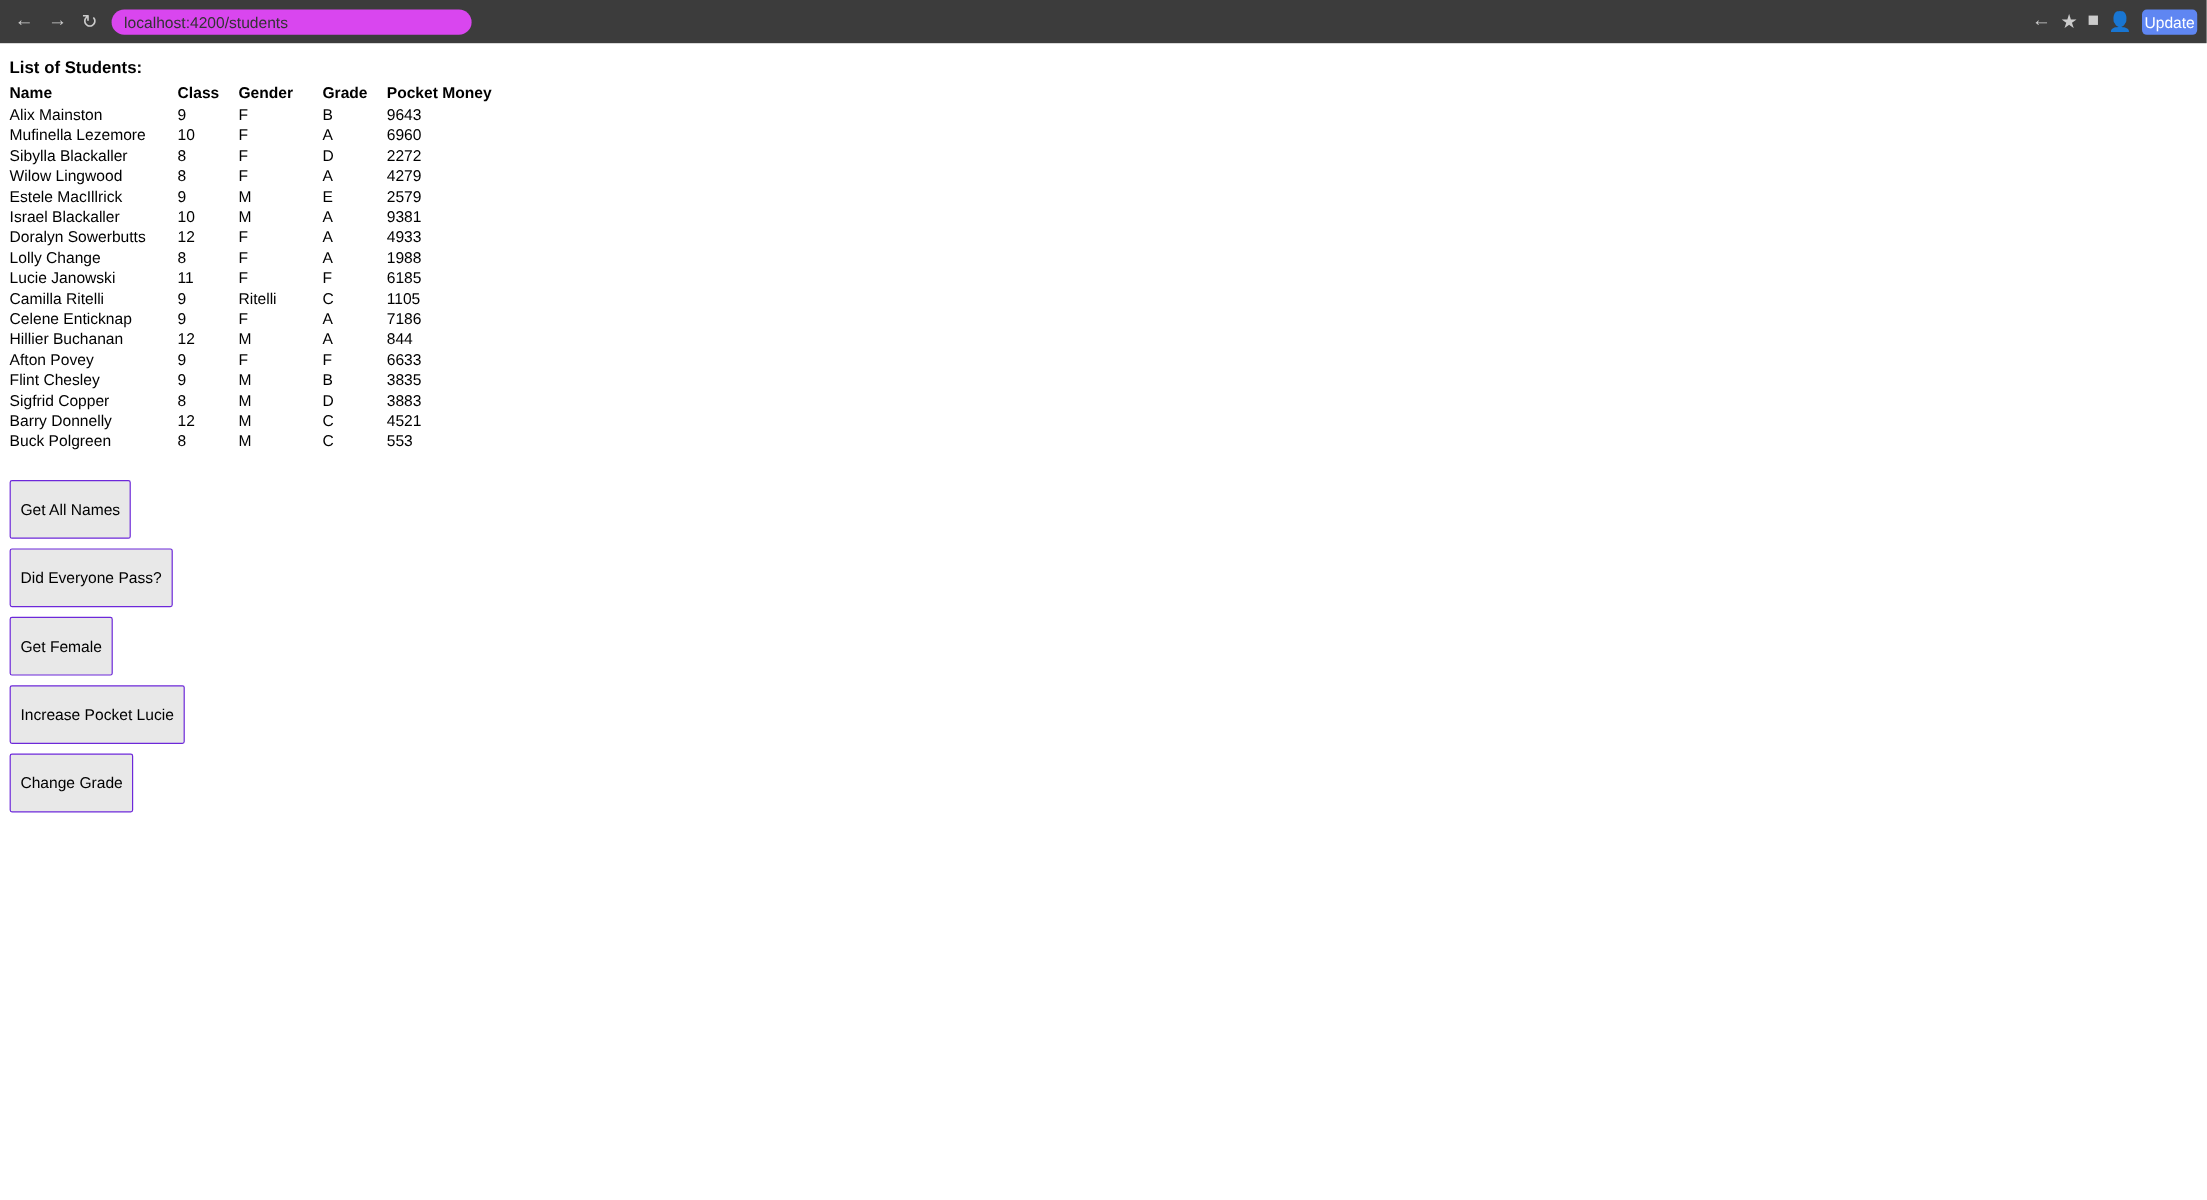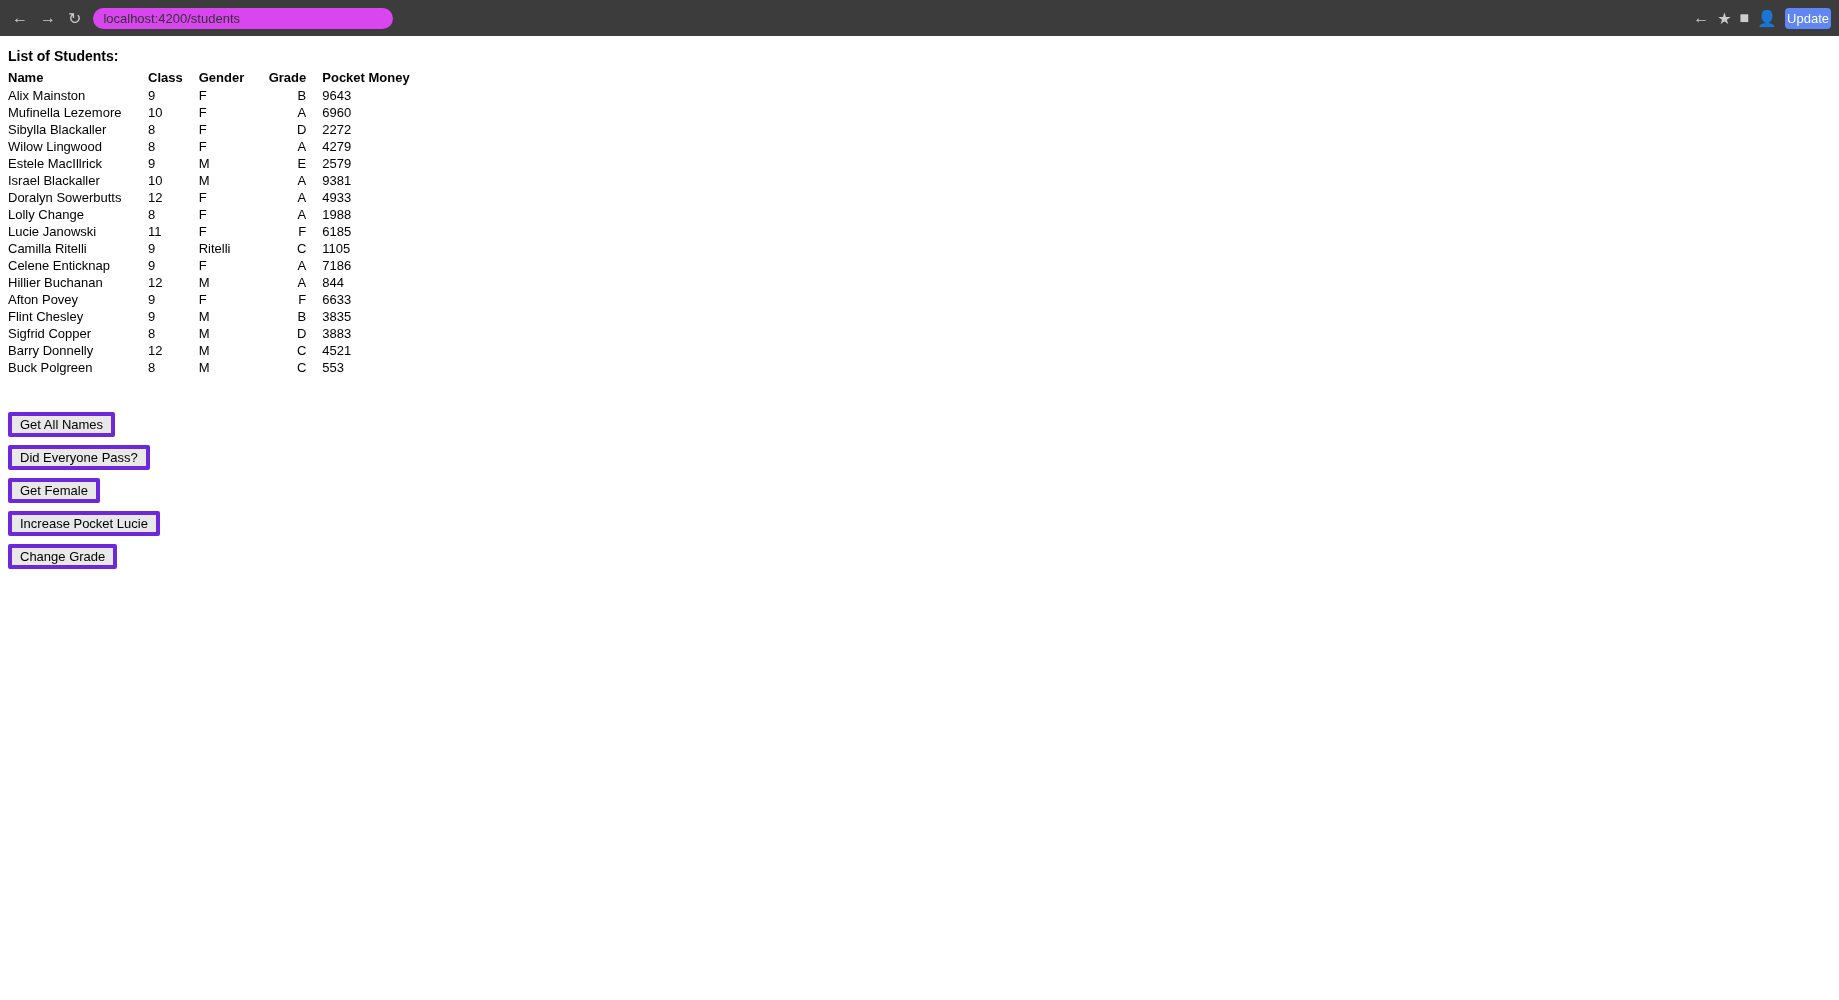--- a/index.html
+++ b/index.html
@@ -76,53 +76,53 @@
     }
 
     .page-title {
       font-size: 14px;
       font-weight: bold;
       margin-bottom: 4px;
     }
 
     table {
       border-collapse: collapse;
-      margin-bottom: 36px;
+      margin-bottom: 24px;
     }
 
     table th {
       text-align: left;
       font-weight: bold;
       padding: 2px 16px 2px 0;
       font-size: 13px;
     }
 
     table td {
       padding: 1px 16px 1px 0;
       font-size: 13px;
       vertical-align: top;
     }
 
     .col-name { min-width: 140px; }
     .col-class { min-width: 40px; }
     .col-gender { min-width: 70px; }
-    .col-grade { min-width: 40px; text-align: right; }
+    .col-grade { min-width: 40px; }
     .col-pocket { min-width: 60px; }
 
     .buttons-section {
       display: flex;
       flex-direction: column;
       gap: 8px;
       align-items: flex-start;
     }
 
     .action-btn {
-      border: 4px solid #6d28d9;
+      border: 1px solid #6d28d9;
       background: #e8e8e8;
-      padding: 1px 8px;
+      padding: 16px 8px;
       font-size: 13px;
       cursor: pointer;
       border-radius: 2px;
       color: #000;
     }
   </style>
 </head>
 <body>
 
 <div class="browser-chrome">

